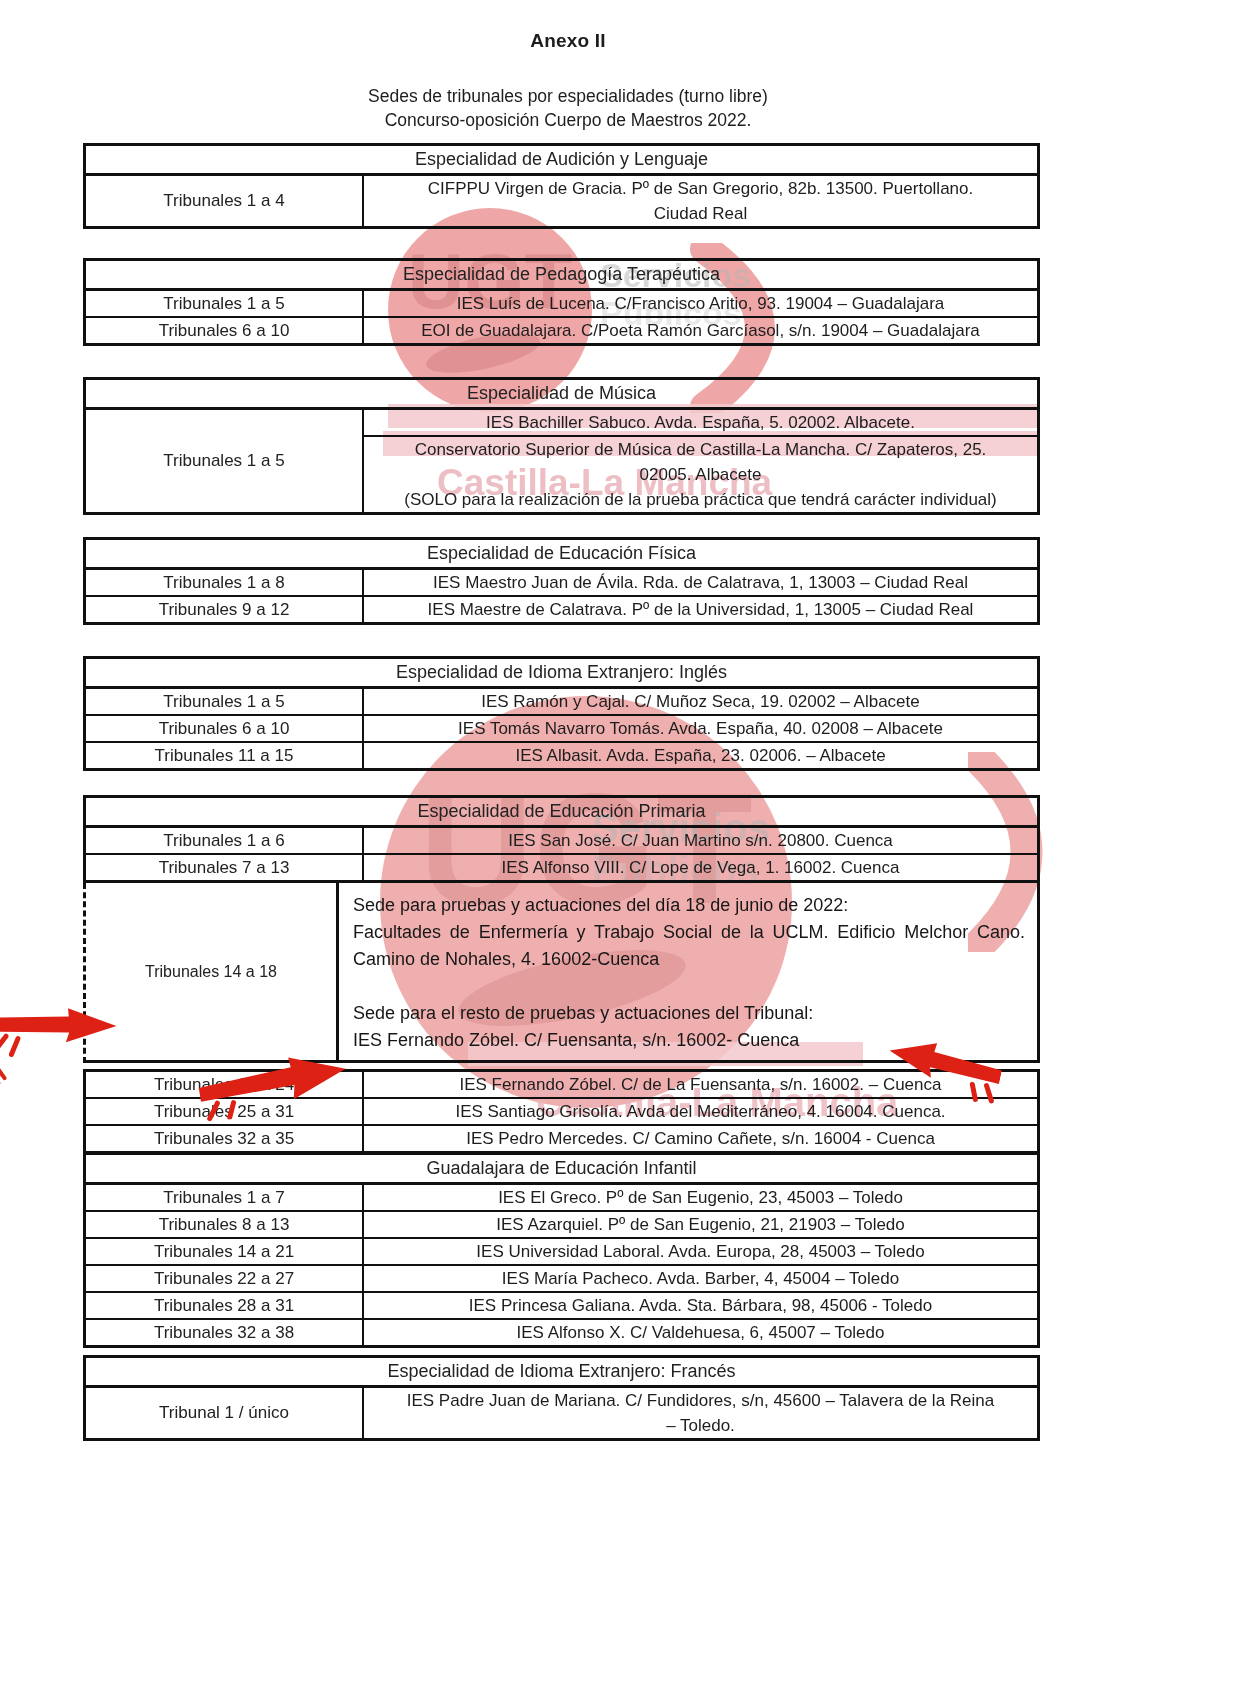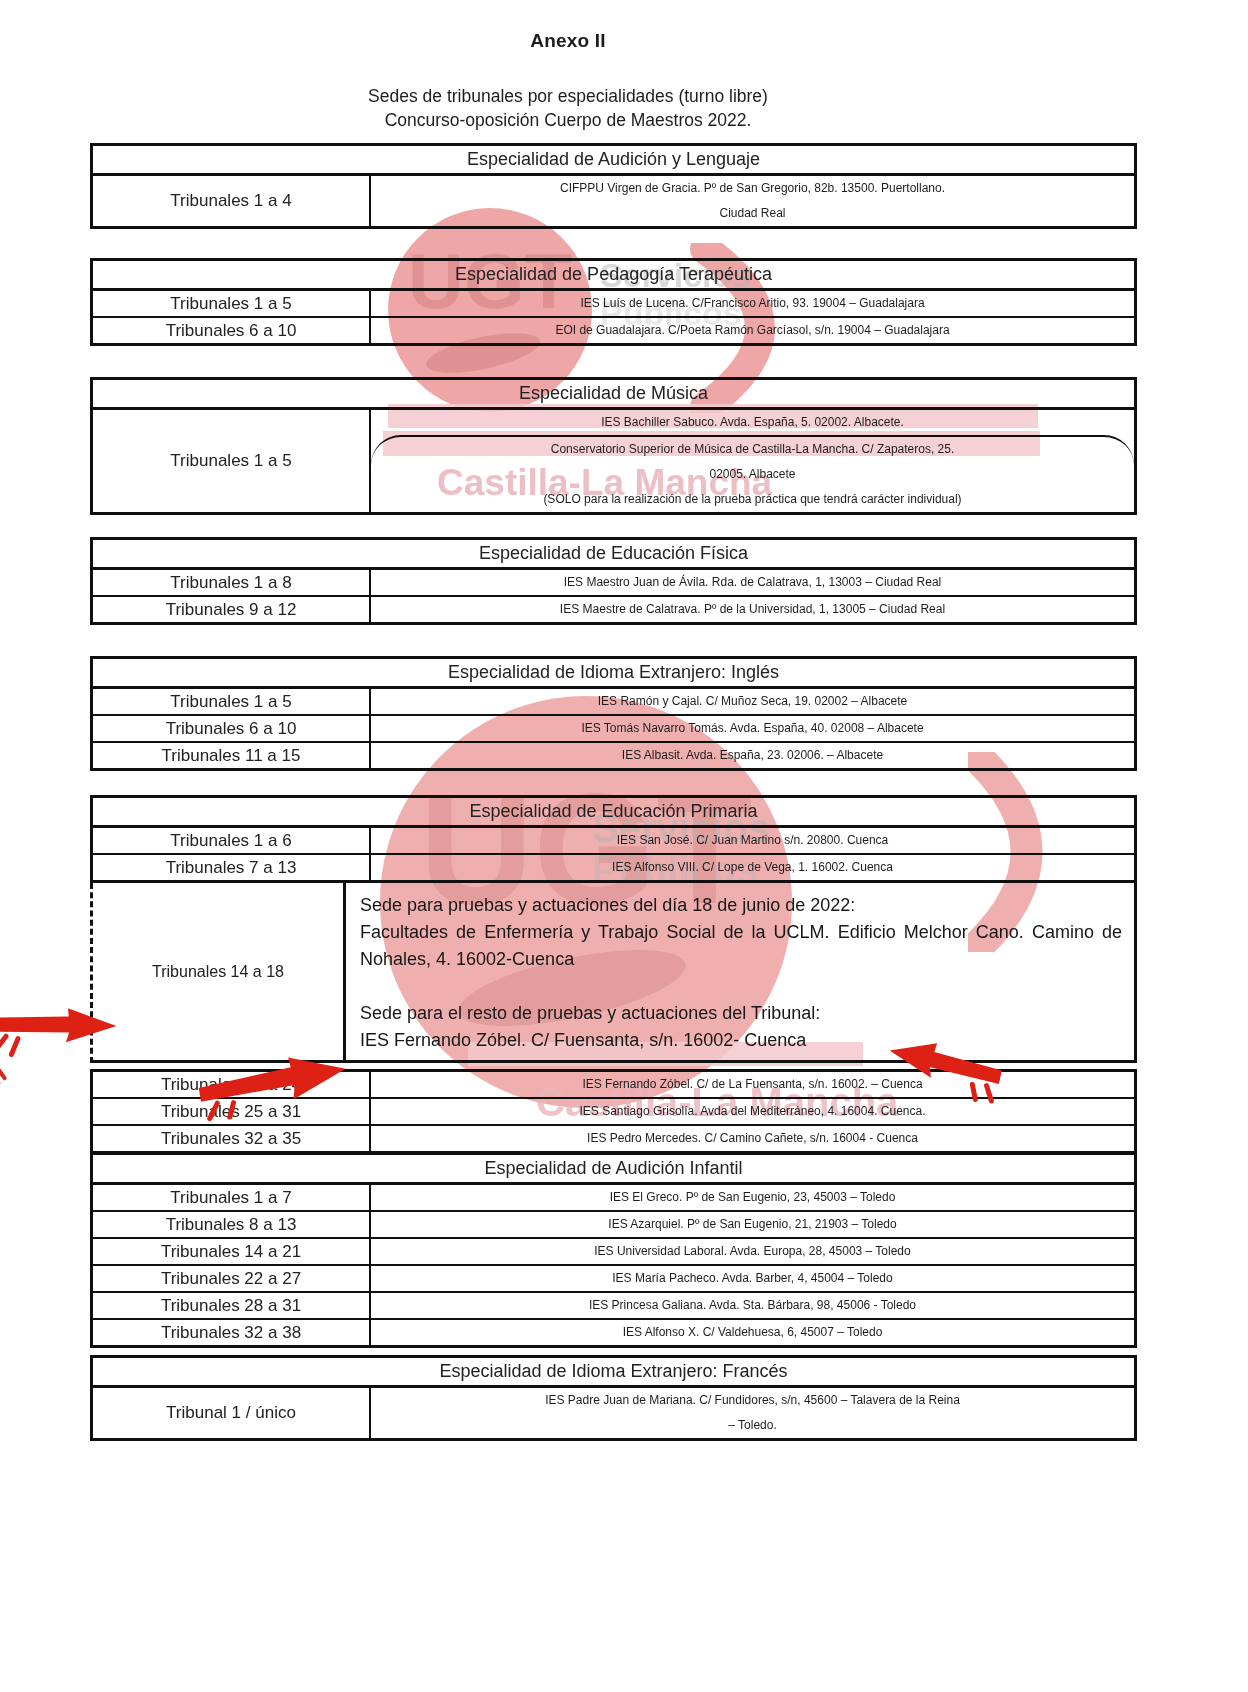--- a/index.html
+++ b/index.html
@@ -6,30 +6,30 @@
   .page{
     position:relative;width:1248px;height:1692px;background:#ffffff;
     font-family:"Liberation Sans", sans-serif;color:#1d1d1d;overflow:hidden;
   }
   
   .titleblock{position:absolute;left:0;top:30px;width:1136px;text-align:center;z-index:2;}
   .doc-title{font-size:19px;font-weight:bold;letter-spacing:.2px;}
   .doc-sub{margin-top:32px;font-size:17.5px;line-height:24px;}
   
   #tables{position:absolute;left:0;top:0;width:100%;height:100%;z-index:2;}
-  .tblwrap{position:absolute;left:90px;width:1047px;}
+  .tblwrap{position:absolute;left:83px;width:957px;}
   .tbl{border:3px solid #101010;background:transparent;}
   .thead{height:27px;line-height:27px;text-align:center;font-size:18px;border-bottom:3px solid #101010;color:#222;}
   .trow{display:flex;align-items:stretch;}
   .trow + .trow{border-top:2px solid #101010;}
   .ctrib{width:276px;border-right:2px solid #101010;display:flex;align-items:center;justify-content:center;font-size:17px;color:#222;text-align:center;}
   .cven{flex:1;display:flex;flex-direction:column;justify-content:center;}
-  .venue{text-align:center;font-size:12px;}
+  .venue{text-align:center;font-size:17px;}
   .venue > div{line-height:25px;}
-  .venue + .venue{border-top:2px solid #101010;border-radius:30px;}
+  .venue + .venue{border-top:2px solid #101010;}
   .bigbox{border:3px solid #101010;border-top:none;border-left:3px dashed #101010;display:flex;background:transparent;}
   .bigbox .ctrib{width:250px;border-right:3px solid #101010;font-size:16px;}
   .bigcontent{flex:1;padding:9px 12px 6px 14px;font-size:18px;line-height:27px;color:#171717;}
   .bpara{white-space:normal;}
   .bjust{text-align:justify;}
   .bblank{height:27px;}
   .tbl.cont{margin-top:6px;}
   
   .wm{position:absolute;z-index:0;pointer-events:none;}
   .wm-band{background:#f3c9ce;opacity:.85;}
@@ -236,21 +236,21 @@
             <div class="cven">
               <div class="venue">
                 <div>IES Pedro Mercedes. C/ Camino Cañete, s/n. 16004 - Cuenca</div>
               </div>
             </div>
           </div>
         </div>
       </div>
       <div class="tblwrap" style="top: 1152px;">
         <div class="tbl">
-          <div class="thead">Especialidad de Audición Infantil</div>
+          <div class="thead">Guadalajara de Educación Infantil</div>
           <div class="trow">
             <div class="ctrib">Tribunales 1 a 7</div>
             <div class="cven">
               <div class="venue">
                 <div>IES El Greco. Pº de San Eugenio, 23, 45003 – Toledo</div>
               </div>
             </div>
           </div>
           <div class="trow">
             <div class="ctrib">Tribunales 8 a 13</div>

